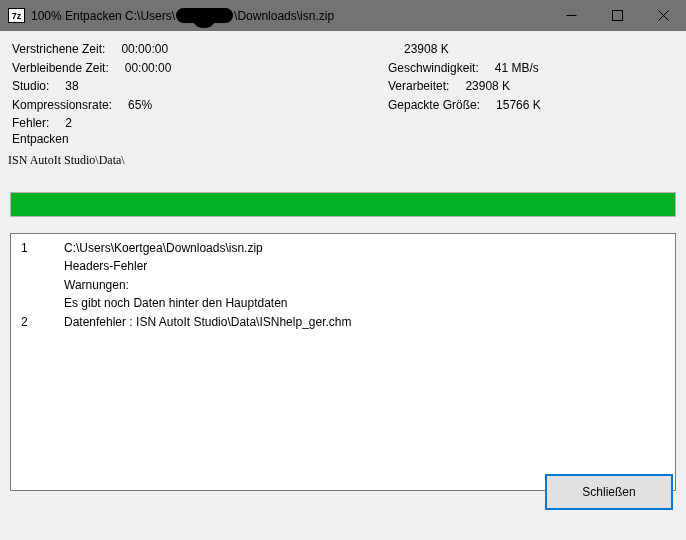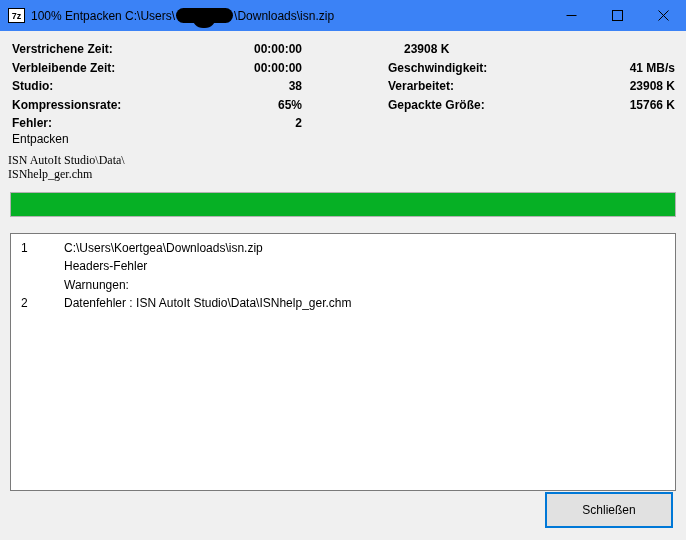--- a/index.html
+++ b/index.html
@@ -12,21 +12,21 @@
     font-size: 12px;
     color: #000;
     overflow: hidden;
     box-shadow: 0 0 0 1px #a6a6a6;
     margin: 0 auto;
   }
 
   
   .titlebar {
     position: absolute; top:0; left:0; right:0; height:31px;
-    background:#3b82f6; display:flex; align-items:center;
+    background:#737373; display:flex; align-items:center;
   }
   .app-icon {
     margin-left:8px; width:15px; height:13px;
     border:1px solid #000; background:#fff;
     display:flex; align-items:center; justify-content:center;
     font-size:9px; font-weight:bold; letter-spacing:0;
     flex:0 0 auto;
   }
   .title-text { margin-left:6px; display:flex; align-items:flex-end; white-space:pre; }
   .redacted {
@@ -40,21 +40,21 @@
   .caption-buttons { margin-left:auto; display:flex; height:31px; }
   .caption-btn {
     width:46px; height:31px; display:flex; align-items:center; justify-content:center;
     background:transparent;
   }
   .caption-btn svg { display:block; }
 
   
   .stats-left  { position:absolute; left:12px;  top:40px; width:290px; }
   .stats-right { position:absolute; left:388px; top:40px; width:287px; }
-  .stat-row { display:flex; justify-content:space-between; align-items:center; height:18.5px;font-weight:bold; }
+  .stat-row { display:flex; align-items:center; height:18.5px; }
   .stat-label { white-space:pre; }
   .stat-value { text-align:right; white-space:pre;margin-left:16px; }
 
   
   .action-label { position:absolute; left:12px; top:132px; }
   .current-file { position:absolute; left:8px; top:154px; line-height:13.5px;font-family:Liberation Serif, serif; }
 
   
   .progress-track {
     position:absolute; left:10px; top:192px; width:666px; height:25px;
@@ -67,21 +67,21 @@
     position:absolute; left:10px; top:233px; width:666px; height:258px;
     box-sizing:border-box; border:1px solid #7a7a7a; background:#ffffff;
     padding-top:5px; overflow:hidden;
   }
   .log-row { display:flex; line-height:18.4px; }
   .log-num  { width:25px; margin-left:10px; flex:0 0 auto; }
   .log-text { flex:1; white-space:pre;margin-left:18px; }
 
   
   .close-button {
-    position:absolute; left:545px; top:492px; width:128px; height:28px;
+    position:absolute; left:545px; top:474px; width:128px; height:28px;
     box-sizing:border-box; border:2px solid #0078d7; background:#e1e1e1;
     display:flex; align-items:center; justify-content:center;
     font-family:inherit; font-size:12px; color:#000; padding:16px;
   }
 </style>
 </head>
 <body>
 
 <div class="window">
 
@@ -164,21 +164,20 @@
 
       <div class="stat-row">
         <span class="stat-label">Gepackte Größe:</span>
         <span class="stat-value">15766 K</span>
       </div>
     </div>
 
   <div class="action-label">Entpacken</div>
   <div class="current-file">
     <div>ISN AutoIt Studio\Data\</div>
-    <div>ISNhelp_ger.chm</div>
   </div>
 
   <div class="progress-track">
     <div class="progress-fill" style="width: 100%; background: rgb(6, 176, 37);"></div>
   </div>
 
   <div class="log-box">
 
       <div class="log-row">
         <span class="log-num">1</span>
@@ -189,20 +188,24 @@
         <span class="log-num"></span>
         <span class="log-text">Headers-Fehler</span>
       </div>
 
 
       <div class="log-row">
         <span class="log-num"></span>
         <span class="log-text">Warnungen:</span>
       </div>
 
+      <div class="log-row">
+        <span class="log-num"></span>
+        <span class="log-text">Es gibt noch Daten hinter den Hauptdaten</span>
+      </div>
 
       <div class="log-row">
         <span class="log-num">2</span>
         <span class="log-text">Datenfehler : ISN AutoIt Studio\Data\ISNhelp_ger.chm</span>
       </div>
     </div>
 
   <button class="close-button">Schließen</button>
 
 </div>

